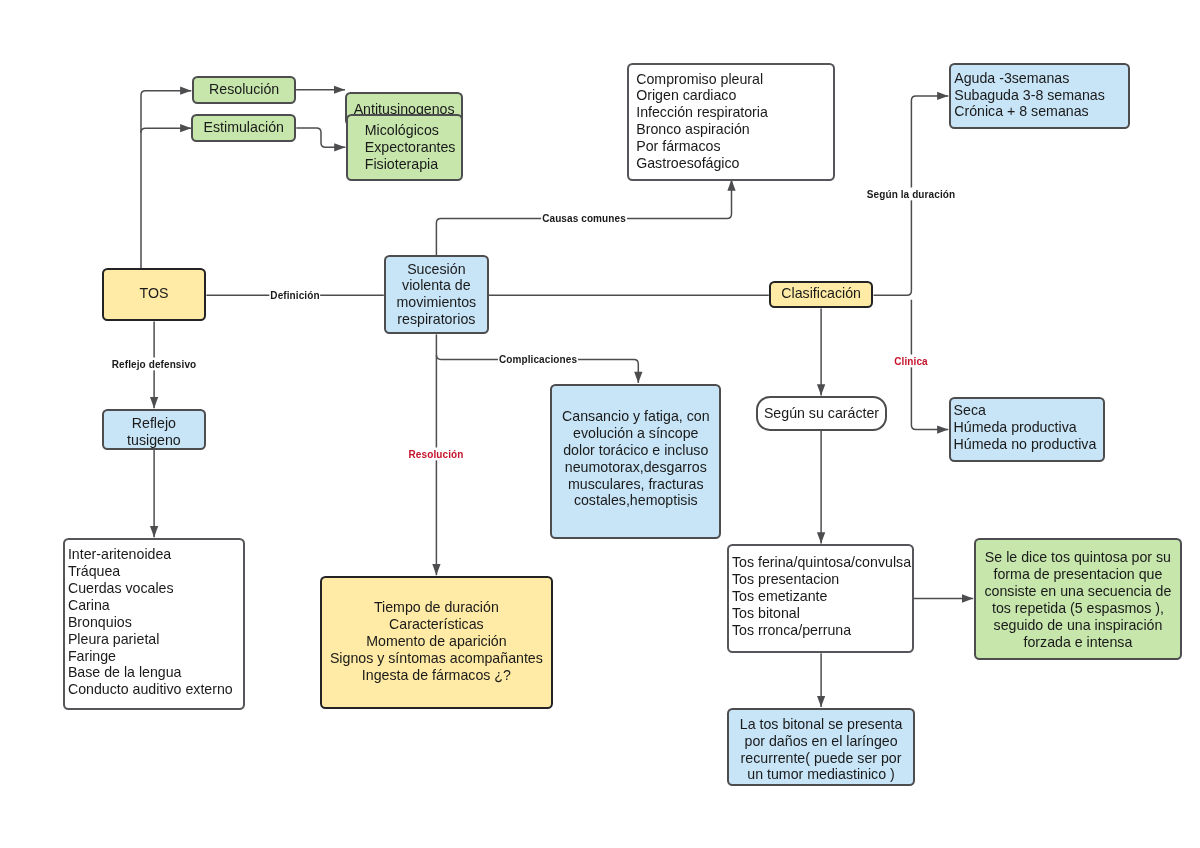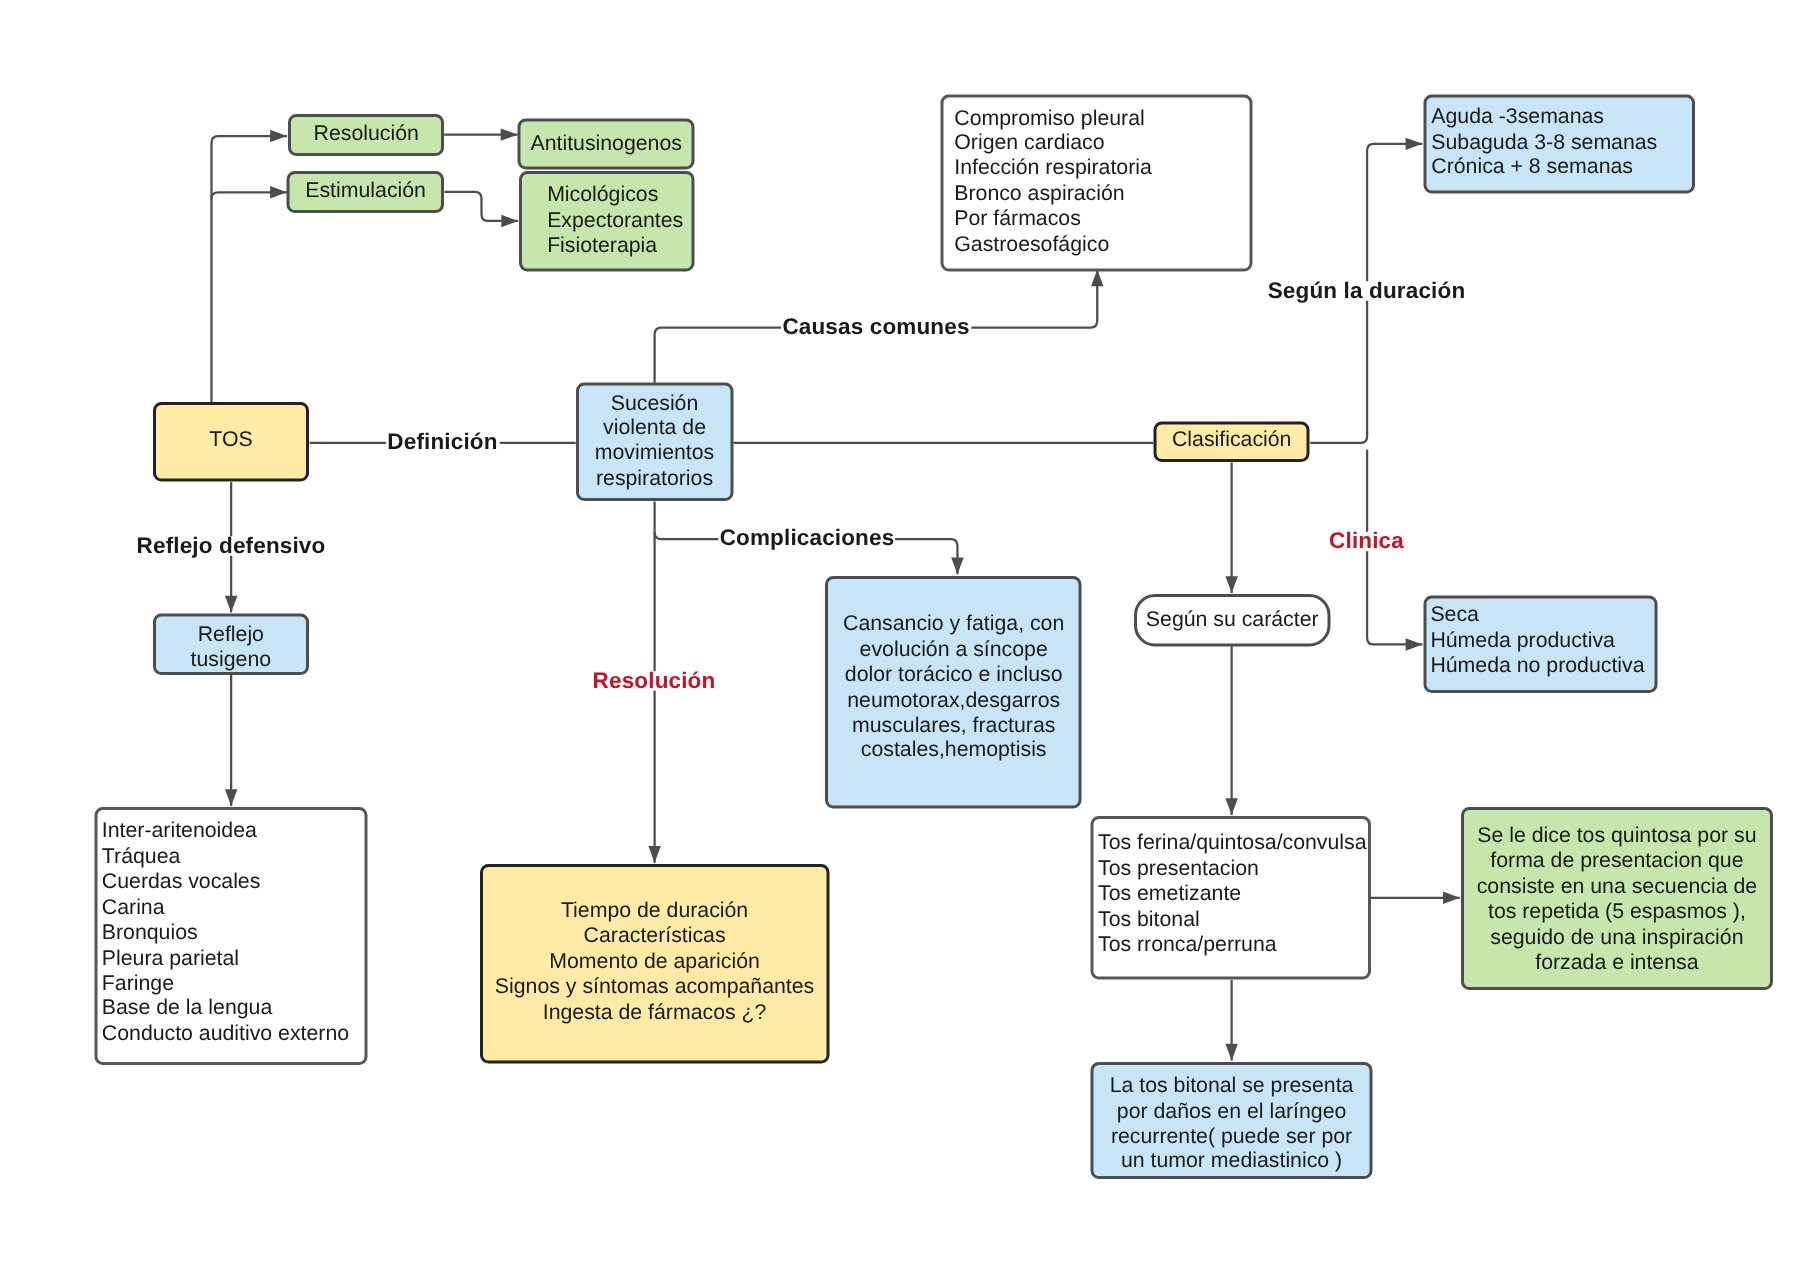--- a/index.html
+++ b/index.html
@@ -12,21 +12,21 @@
   .node{position:absolute;box-sizing:border-box;display:flex;align-items:center;
         justify-content:center;text-align:center;border-radius:5.5px;
         font-size:14.2px;line-height:16.9px;}
   .node > .txt{width:100%;transform:translateZ(0);position:relative;}
   .ltxt{text-align:left;}
   .green{background:#c6e6ac;border:2px solid #4d4d50;}
   .blue{background:#c8e5f7;border:2px solid #4d4d50;}
   .yellow{background:#ffeba5;border:2px solid #232326;}
   .white{background:#ffffff;border:2px solid #55555a;}
   .white2{background:#ffffff;border:2px solid #4d4d50;}
-  .edge-label{position:absolute;font-weight:bold;font-size:15px;
+  .edge-label{position:absolute;font-weight:bold;font-size:10px;
         background:#ffffff;white-space:nowrap;line-height:13px;
         transform:translate(-50%,-50%);padding:0 1px;letter-spacing:0.1px;will-change:transform;}
   .red{color:#c5132b;}
 </style>
 </head>
 <body>
 
 <div id="canvas">
 
 <svg class="edges" viewBox="0 0 1200 848">
@@ -72,21 +72,21 @@
 </svg>
 
 <div class="node green" style="left:191.8px;top:75.6px;width:104.7px;height:28.25px;">
   <div class="txt" style="top:-0.7px">Resolución</div>
 </div>
 
 <div class="node green" style="left:191.2px;top:113.8px;width:105.1px;height:28.2px;">
   <div class="txt" style="top:-0.9px">Estimulación</div>
 </div>
 
-<div class="node green" style="left:345.2px;top:79px;width:117.9px;height:34px;">
+<div class="node green" style="left:345.2px;top:92px;width:117.9px;height:34px;">
   <div class="txt">Antitusinogenos</div>
 </div>
 
 <div class="node green" style="left:345.75px;top:114.2px;width:117.35px;height:66.5px;padding-left:17px;">
   <div class="txt ltxt">
         <div>Micológicos</div>
         <div>Expectorantes</div>
         <div>Fisioterapia</div>
       </div>
 </div>

